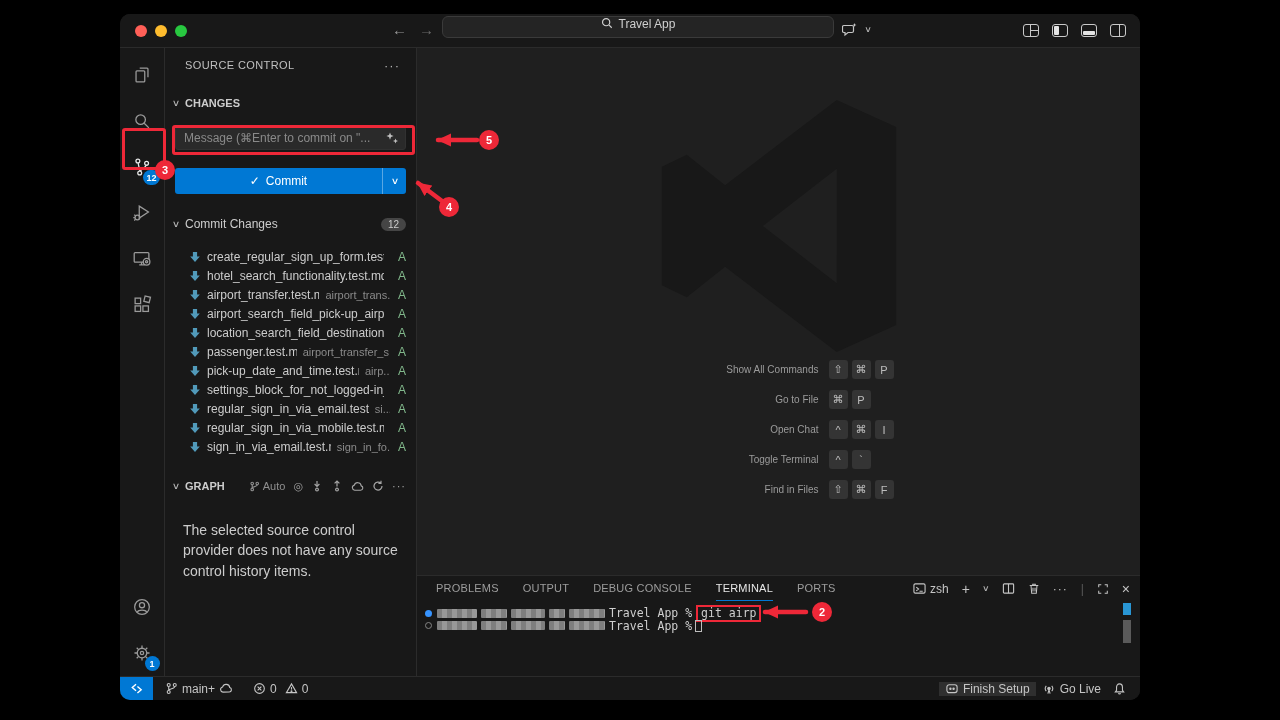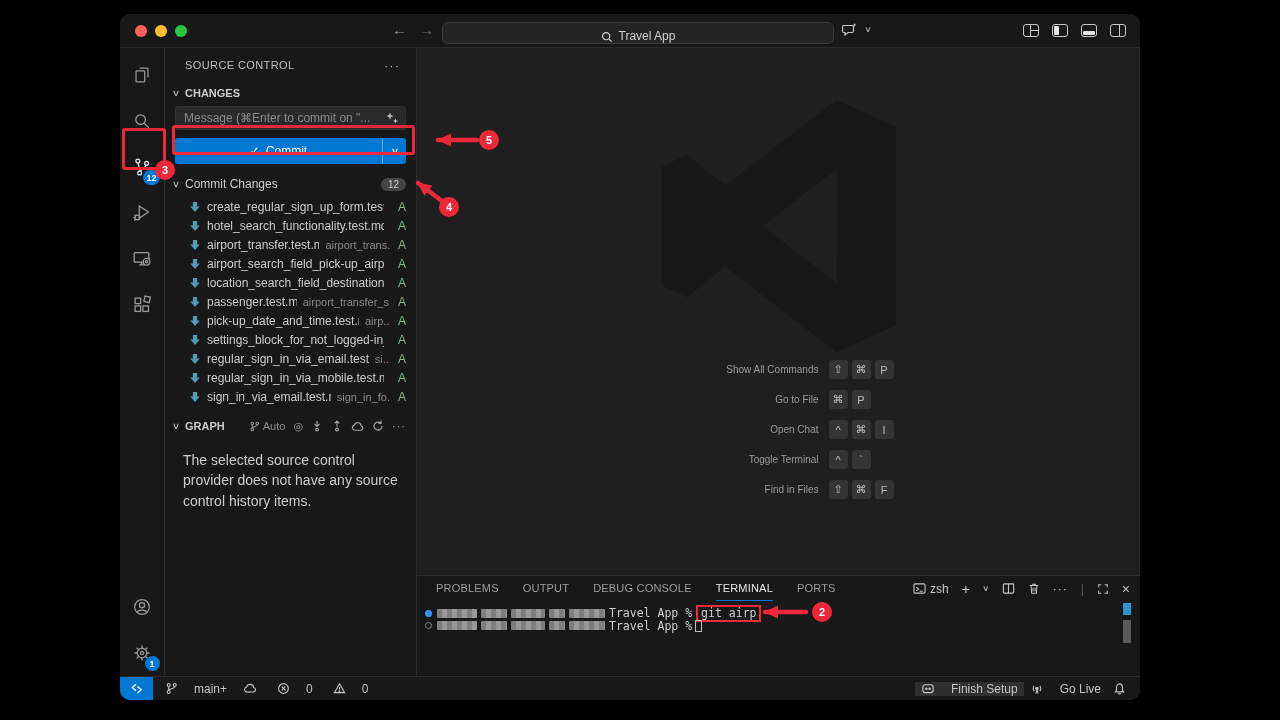--- a/index.html
+++ b/index.html
@@ -13,23 +13,23 @@
 
   
   .titlebar { height:34px; background:#181818; border-bottom:1px solid #2b2b2b;
     position:relative; flex:0 0 auto; }
   .traffic { position:absolute; left:15px; top:11px; display:flex; gap:8px; }
   .tl { width:12px; height:12px; border-radius:50%; }
   .tl.red{ background:#ff5f57; } .tl.yellow{ background:#febc2e; } .tl.green{ background:#28c840; }
   .navarrows { position:absolute; left:272px; top:7px; display:flex; gap:12px;
     color:#9a9a9a; font-size:15px; }
   .navarrows span { cursor:default; }
-  .searchbox { position:absolute; left:322px; top:8px; width:392px; height:22px;
+  .searchbox { position:absolute; left:322px; top:2px; width:392px; height:22px;
     background:#242424; border:1px solid #3a3a3a; border-radius:6px;
-    display:flex; align-items:flex-end; justify-content:center; gap:6px;
+    display:flex; align-items:flex-start; justify-content:center; gap:6px;
     color:#cfcfcf; font-size:12px; }
   .chatbtn { position:absolute; left:722px; top:8px; display:flex; align-items:center;
     gap:3px; color:#c5c5c5; }
   .winicons { position:absolute; right:14px; top:10px; display:flex; gap:13px; align-items:center; }
   .wicon { width:16px; height:13px; border:1px solid #c9c9c9; border-radius:3px; position:relative; }
   .wicon.grid::before { content:""; position:absolute; left:6px; top:0; bottom:0; width:1px; background:#c9c9c9; }
   .wicon.grid::after { content:""; position:absolute; left:7px; right:0; top:5px; height:1px; background:#c9c9c9; }
   .wicon.leftfill::before { content:""; position:absolute; left:1px; top:1px; bottom:1px; width:5px; background:#e4e4e4; border-radius:1px; }
   .wicon.bottomfill::before { content:""; position:absolute; left:1px; right:1px; bottom:1px; height:4px; background:#e4e4e4; border-radius:1px; }
   .wicon.rightline::before { content:""; position:absolute; right:5px; top:0; bottom:0; width:1px; background:#c9c9c9; }
@@ -44,21 +44,21 @@
     color:#9a9a9a; position:relative; }
   .abicon.active { color:#e7e7e7; }
   .abicon svg { stroke:currentColor; fill:none; stroke-width:1.4; }
   .ab-badge { position:absolute; right:5px; bottom:5px; min-width:15px; height:15px; border-radius:8px;
     background:#0078d4; color:#fff; font-size:9px; font-weight:bold;
     display:flex; align-items:center; justify-content:center; padding:0 3px; }
   .ab-bottom { margin-top:auto; }
 
   
   .sidebar { width:252px; background:#181818; border-right:1px solid #2b2b2b;
-    display:flex; flex-direction:column; flex:0 0 auto; color:#cccccc; }
+    display:flex; flex-direction:column; flex:0 0 auto; color:#cccccc;gap:10px; }
   .sb-header { height:34px; display:flex; align-items:center; padding:0 16px 0 20px; }
   .sb-title { font-size:11px; color:#c0c0c0; letter-spacing:.4px; }
   .sb-more { margin-left:auto; color:#b5b5b5; font-size:13px; letter-spacing:1px; }
   .sb-sectionrow { display:flex; align-items:center; height:22px; padding:0 8px 0 4px;
     font-size:11px; font-weight:bold; color:#cccccc; gap:2px; }
   .chev { color:#b5b5b5; font-size:9px; width:14px; text-align:center; font-weight:normal; transform:scaleX(1.3); }
   .msgwrap { margin:2px 10px 0 10px; position:relative; }
   .msginput { width:100%; height:24px; background:#2a2a2a; border:1px solid #313131; border-radius:3px;
     color:#cccccc; font-size:12px; padding:0 26px 0 8px; font-family:"Liberation Sans",sans-serif; outline:none; }
   .msginput::placeholder { color:#8a8a8a; }
@@ -119,21 +119,21 @@
   .gitinitbox { display:inline-block; border:2px solid #ee2838; padding:0 3px; margin-left:4px; }
   .cursorblock { display:inline-block; width:7px; height:12px; border:1px solid #bdbdbd; margin-left:3px; }
   .term-marker-blue { position:absolute; right:9px; top:2px; width:8px; height:12px; background:#2996d4; }
   .term-scrollthumb { position:absolute; right:9px; top:19px; width:8px; height:23px; background:#5a5a5a; }
 
   
   .statusbar { height:24px; background:#181818; border-top:1px solid #2b2b2b;
     display:flex; align-items:center; font-size:12px; color:#c5c5c5; flex:0 0 auto; }
   .sb-remote { width:33px; height:100%; background:#0078d4; display:flex; align-items:center;
     justify-content:center; color:#fff; flex:0 0 auto; }
-  .statusitem { display:flex; align-items:center; gap:16px; padding:0 6px; height:100%; }
+  .statusitem { display:flex; align-items:center; gap:4px; padding:0 6px; height:100%; }
   .statusitem svg { stroke:currentColor; fill:none; stroke-width:1.2; }
   .sb-left { display:flex; align-items:center; margin-left:6px; }
   .sb-right { margin-left:auto; display:flex; align-items:center; margin-right:8px; }
   .finish-setup { background:#2f2f2f; }
 
   
   .annobox { position:absolute; border:3px solid #ee2838; border-radius:3px; z-index:50; }
   .annocircle { position:absolute; width:20px; height:20px; border-radius:50%; background:#ee2838;
     color:#fff; font-size:11px; font-weight:bold; display:flex; align-items:center; justify-content:center; z-index:52; }
   .anno-svg { position:absolute; left:0; top:0; width:1280px; height:720px; z-index:51; pointer-events:none; }

